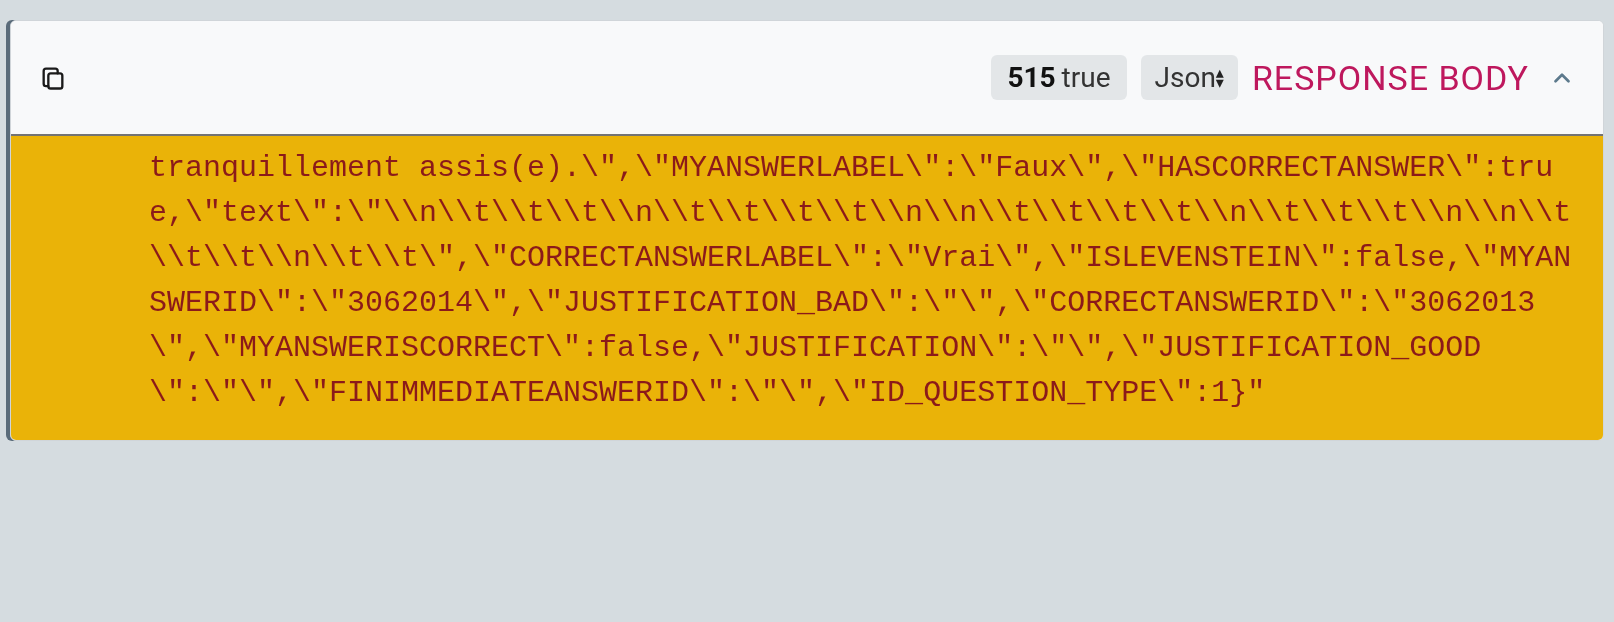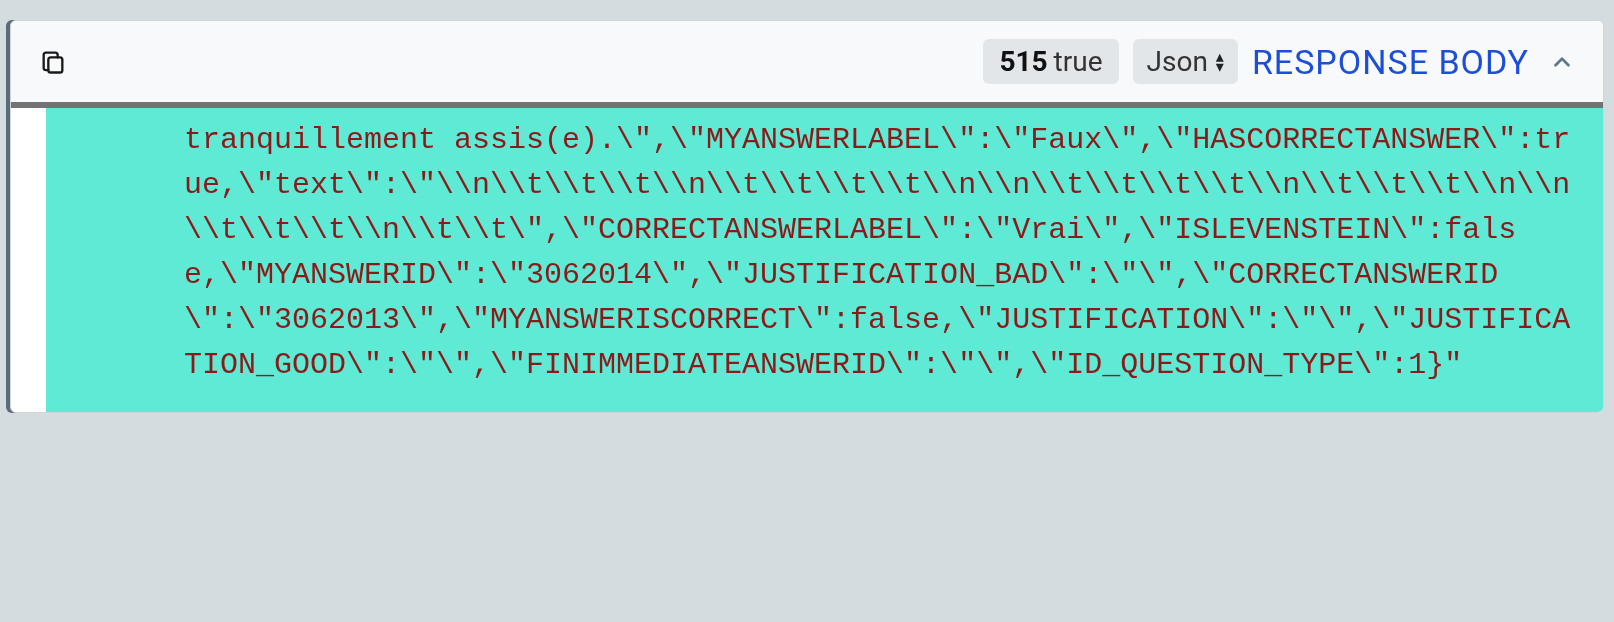--- a/index.html
+++ b/index.html
@@ -14,22 +14,22 @@
     }
     .panel {
       background: #ffffff;
       border: 1px solid #d0d5d9;
       border-radius: 6px;
       overflow: hidden;
       box-shadow: -4px 0 0 0 #5a6b7a;
     }
     .panel-header {
       background: #f8f9fa;
-      border-bottom: 6px solid #737373;
-      padding: 18px 28px;
+      border-bottom: 2px solid #737373;
+      padding: 34px 28px;
       display: flex;
       align-items: center;
       gap: 14px;
       text-align: center;
     }
     .copy-icon {
       width: 28px;
       height: 28px;
       color: #1a1a1a;
       flex-shrink: 0;
@@ -58,52 +58,50 @@
       color: #111;
     }
     .format-select {
       background: #e3e6e8;
       border-radius: 6px;
       padding: 6px 14px;
       font-size: 28px;
       color: #333;
       display: inline-flex;
       align-items: center;
-      gap: 8px;
       cursor: pointer;
     }
     .sort-arrows {
       display: flex;
       flex-direction: column;
       line-height: 0.6;
       font-size: 16px;
       color: #222;
     }
     .section-title {
       font-size: 34px;
       font-weight: 400;
-      color: #1d4ed8;
+      color: #be185d;
       letter-spacing: 1px;
     }
     .chevron {
       width: 26px;
       height: 26px;
       color: #5d7a8c;
       cursor: pointer;
       margin-left: 6px;
     }
     .chevron svg {
       width: 100%;
       height: 100%;
     }
     .panel-body {
       padding: 10px 28px 24px 28px;
-      background: #5eead4;
+      background: #eab308;
       overflow: hidden;
-      margin-left: 35px;
     }
     .code-content {
       font-family: "SFMono-Regular", Consolas, "Liberation Mono", Menlo, monospace;
       font-size: 30px;
       line-height: 1.5;
       color: #8b1a1a;
       white-space: pre-wrap;
       word-break: break-all;
       padding-left: 110px;
     }

